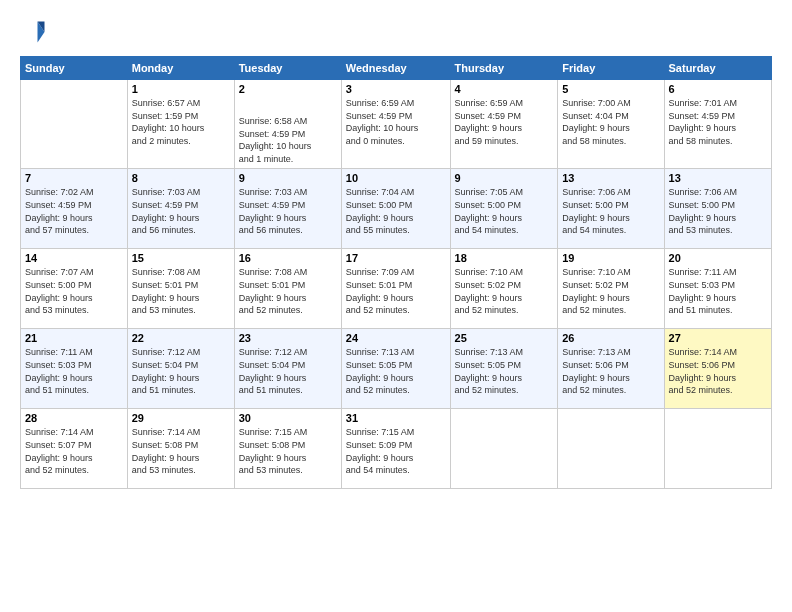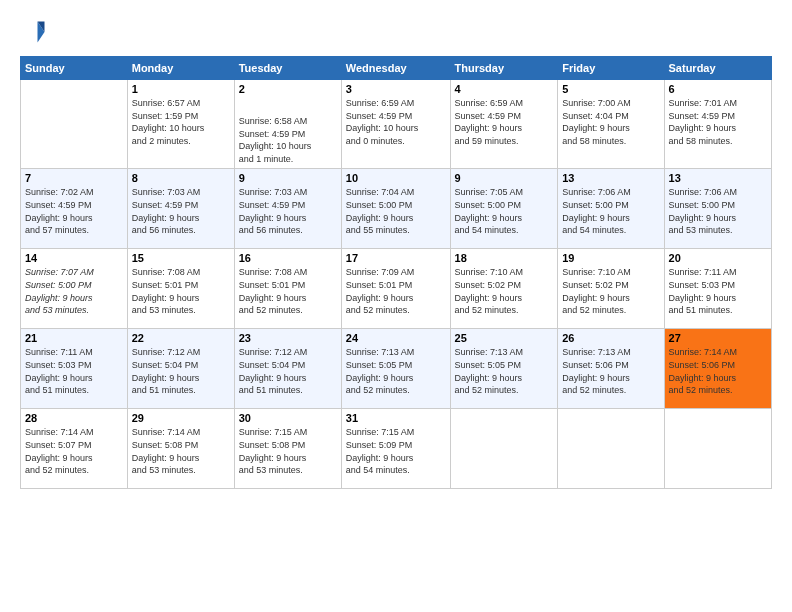--- a/index.html
+++ b/index.html
@@ -215,21 +215,21 @@
             <div class="day-num">13</div>
             <div class="day-info" style="white-space: pre-line;">Sunrise: 7:06 AM
 Sunset: 5:00 PM
 Daylight: 9 hours
 and 53 minutes.</div>
           </td>
         </tr>
         <tr>
           <td style="background-color: rgb(255, 255, 255);">
             <div class="day-num">14</div>
-            <div class="day-info" style="white-space: pre-line; font-style: italic;">Sunrise: 7:07 AM
+            <div class="day-info" style="white-space: pre-line;">Sunrise: 7:07 AM
 Sunset: 5:00 PM
 Daylight: 9 hours
 and 53 minutes.</div>
           </td>
           <td style="background-color: rgb(255, 255, 255);">
             <div class="day-num">15</div>
             <div class="day-info" style="white-space: pre-line;">Sunrise: 7:08 AM
 Sunset: 5:01 PM
 Daylight: 9 hours
 and 53 minutes.</div>
@@ -306,21 +306,21 @@
 Daylight: 9 hours
 and 52 minutes.</div>
           </td>
           <td style="background-color: rgb(240, 245, 255);">
             <div class="day-num">26</div>
             <div class="day-info" style="white-space: pre-line;">Sunrise: 7:13 AM
 Sunset: 5:06 PM
 Daylight: 9 hours
 and 52 minutes.</div>
           </td>
-          <td style="background-color: #f97316;">
+          <td style="background-color: #fef9c3;">
             <div class="day-num">27</div>
             <div class="day-info" style="white-space: pre-line;">Sunrise: 7:14 AM
 Sunset: 5:06 PM
 Daylight: 9 hours
 and 52 minutes.</div>
           </td>
         </tr>
         <tr>
           <td style="background-color: rgb(255, 255, 255);">
             <div class="day-num">28</div>

